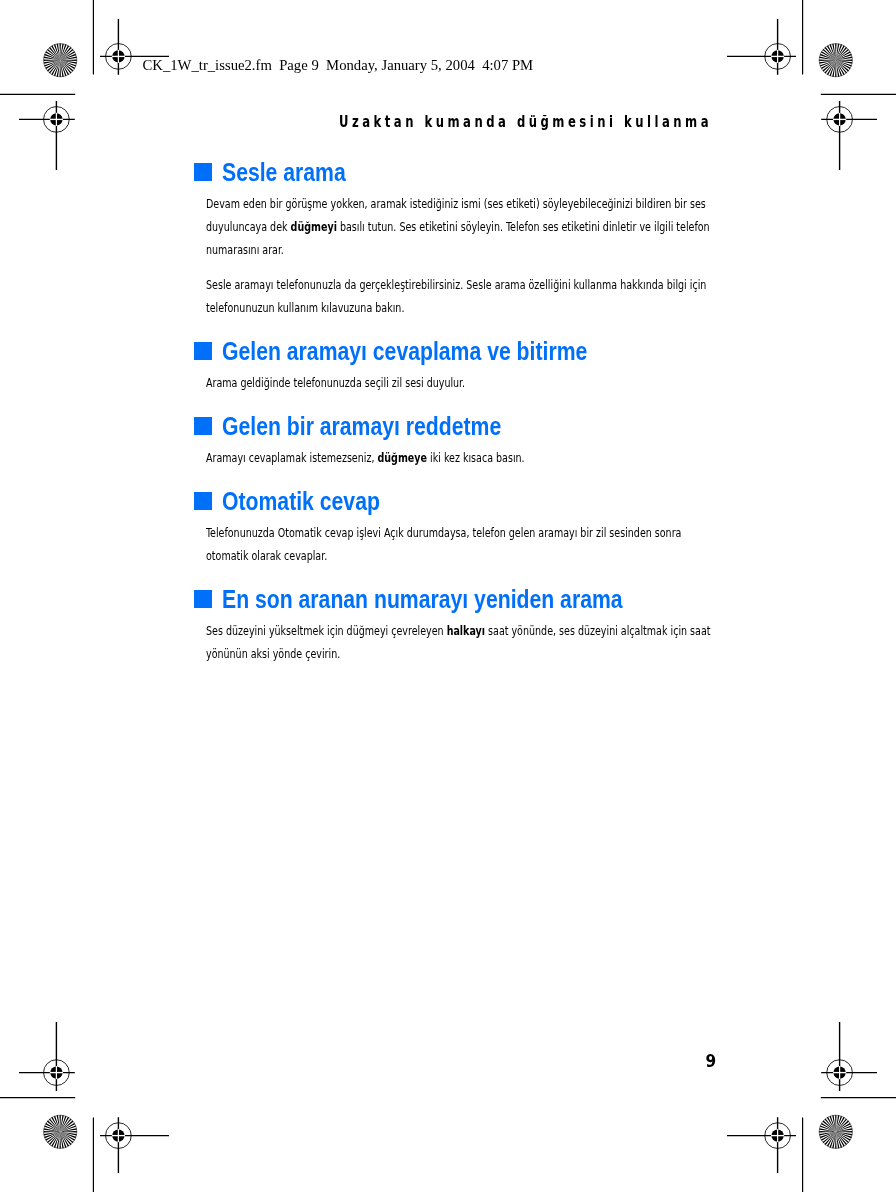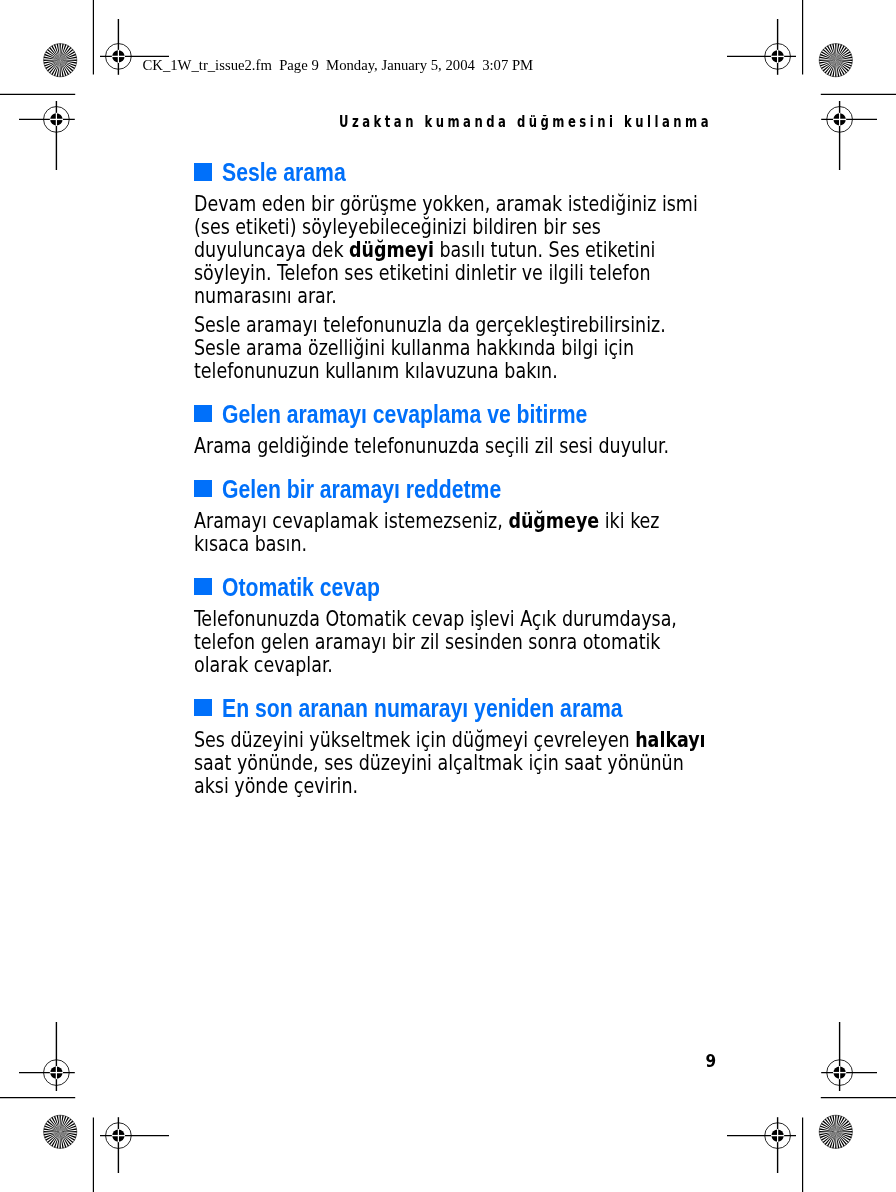--- a/index.html
+++ b/index.html
@@ -19,21 +19,21 @@
   .content{position:absolute;left:194.4px;top:163.0px;width:585px;
            font-family:"DejaVu Sans Condensed","DejaVu Sans",sans-serif;}
   h2.sec{margin:22px 0 0 0;color:#0070fa;font-weight:bold;white-space:nowrap;font-size:25.3px;
          font-family:"Liberation Sans",sans-serif;
          line-height:17.8px;height:17.8px;display:flex;align-items:flex-start;}
   h2.sec:first-child{margin-top:0;}
   .bullet{display:block;width:17.6px;height:17.8px;background:#0070fa;flex:none;}
   
   .htext{display:block;margin-left:10.5px;transform:scaleX(0.838);transform-origin:left top;backface-visibility:hidden;
          position:relative;top:1.4px;}
-  p.body{margin:0;color:#000;font-size:22px;line-height:22.91px;width:585px;}
+  p.body{margin:12px;color:#000;font-size:12px;line-height:22.91px;width:585px;}
   p.body+p.body{margin-top:6.09px;}
   h2.sec+p.body{margin-top:12.4px;}
   .ptext{display:block;transform:scaleX(0.883);transform-origin:left top;backface-visibility:hidden;}
   b{font-weight:bold;}
   .folio{position:absolute;left:705.4px;top:1050.5px;font-weight:bold;color:#000;font-size:17px;
          transform:translateZ(0);backface-visibility:hidden;
          font-family:"DejaVu Sans Condensed","DejaVu Sans",sans-serif;}
 </style>
 </head>
 <body>
@@ -122,21 +122,21 @@
         <line x1="839.6" y1="1021.9999999999999" x2="839.6" y2="1091" stroke="#000" stroke-width="1.4"></line>
         <circle cx="839.6" cy="1072.6" r="6.15" fill="#000"></circle>
         <line x1="833.0500000000001" y1="1072.6" x2="846.15" y2="1072.6" stroke="#fff" stroke-width="1.35"></line>
         <line x1="839.6" y1="1066.0499999999997" x2="839.6" y2="1079.15" stroke="#fff" stroke-width="1.25"></line>
       </g>
       <g>
         <path d="M835.80 1131.80L852.38 1131.08A16.6 16.6 0 0 1 852.38 1132.52ZM835.80 1131.80L852.26 1133.97A16.6 16.6 0 0 1 852.01 1135.39ZM835.80 1131.80L851.63 1136.79A16.6 16.6 0 0 1 851.14 1138.15ZM835.80 1131.80L850.52 1139.47A16.6 16.6 0 0 1 849.80 1140.72ZM835.80 1131.80L848.97 1141.91A16.6 16.6 0 0 1 848.04 1143.01ZM835.80 1131.80L847.01 1144.04A16.6 16.6 0 0 1 845.91 1144.97ZM835.80 1131.80L844.72 1145.80A16.6 16.6 0 0 1 843.47 1146.52ZM835.80 1131.80L842.15 1147.14A16.6 16.6 0 0 1 840.79 1147.63ZM835.80 1131.80L839.39 1148.01A16.6 16.6 0 0 1 837.97 1148.26ZM835.80 1131.80L836.52 1148.38A16.6 16.6 0 0 1 835.08 1148.38ZM835.80 1131.80L833.63 1148.26A16.6 16.6 0 0 1 832.21 1148.01ZM835.80 1131.80L830.81 1147.63A16.6 16.6 0 0 1 829.45 1147.14ZM835.80 1131.80L828.13 1146.52A16.6 16.6 0 0 1 826.88 1145.80ZM835.80 1131.80L825.69 1144.97A16.6 16.6 0 0 1 824.59 1144.04ZM835.80 1131.80L823.56 1143.01A16.6 16.6 0 0 1 822.63 1141.91ZM835.80 1131.80L821.80 1140.72A16.6 16.6 0 0 1 821.08 1139.47ZM835.80 1131.80L820.46 1138.15A16.6 16.6 0 0 1 819.97 1136.79ZM835.80 1131.80L819.59 1135.39A16.6 16.6 0 0 1 819.34 1133.97ZM835.80 1131.80L819.22 1132.52A16.6 16.6 0 0 1 819.22 1131.08ZM835.80 1131.80L819.34 1129.63A16.6 16.6 0 0 1 819.59 1128.21ZM835.80 1131.80L819.97 1126.81A16.6 16.6 0 0 1 820.46 1125.45ZM835.80 1131.80L821.08 1124.13A16.6 16.6 0 0 1 821.80 1122.88ZM835.80 1131.80L822.63 1121.69A16.6 16.6 0 0 1 823.56 1120.59ZM835.80 1131.80L824.59 1119.56A16.6 16.6 0 0 1 825.69 1118.63ZM835.80 1131.80L826.88 1117.80A16.6 16.6 0 0 1 828.13 1117.08ZM835.80 1131.80L829.45 1116.46A16.6 16.6 0 0 1 830.81 1115.97ZM835.80 1131.80L832.21 1115.59A16.6 16.6 0 0 1 833.63 1115.34ZM835.80 1131.80L835.08 1115.22A16.6 16.6 0 0 1 836.52 1115.22ZM835.80 1131.80L837.97 1115.34A16.6 16.6 0 0 1 839.39 1115.59ZM835.80 1131.80L840.79 1115.97A16.6 16.6 0 0 1 842.15 1116.46ZM835.80 1131.80L843.47 1117.08A16.6 16.6 0 0 1 844.72 1117.80ZM835.80 1131.80L845.91 1118.63A16.6 16.6 0 0 1 847.01 1119.56ZM835.80 1131.80L848.04 1120.59A16.6 16.6 0 0 1 848.97 1121.69ZM835.80 1131.80L849.80 1122.88A16.6 16.6 0 0 1 850.52 1124.13ZM835.80 1131.80L851.14 1125.45A16.6 16.6 0 0 1 851.63 1126.81ZM835.80 1131.80L852.01 1128.21A16.6 16.6 0 0 1 852.26 1129.63Z" fill="#000"></path>
         <circle cx="835.8" cy="1131.8" r="16.6" fill="none" stroke="#000" stroke-width="0.5"></circle>
       </g>
     </svg>
-  <div class="fileline">CK_1W_tr_issue2.fm  Page 9  Monday, January 5, 2004  3:07 PM</div>
+  <div class="fileline">CK_1W_tr_issue2.fm  Page 9  Monday, January 5, 2004  4:07 PM</div>
   <div class="runhead">Uzaktan kumanda düğmesini kullanma</div>
   <div class="content" id="content">
       <h2 class="sec">
         <span class="bullet"></span>
         <span class="htext">Sesle arama</span>
       </h2>
       <p class="body">
         <span class="ptext"><span>Devam eden bir görüşme yokken, aramak istediğiniz ismi (ses etiketi) söyleyebileceğinizi bildiren bir ses duyuluncaya dek </span><b>düğmeyi</b><span> basılı tutun. Ses etiketini söyleyin. Telefon ses etiketini dinletir ve ilgili telefon numarasını arar.</span></span>
       </p>
       <p class="body">

